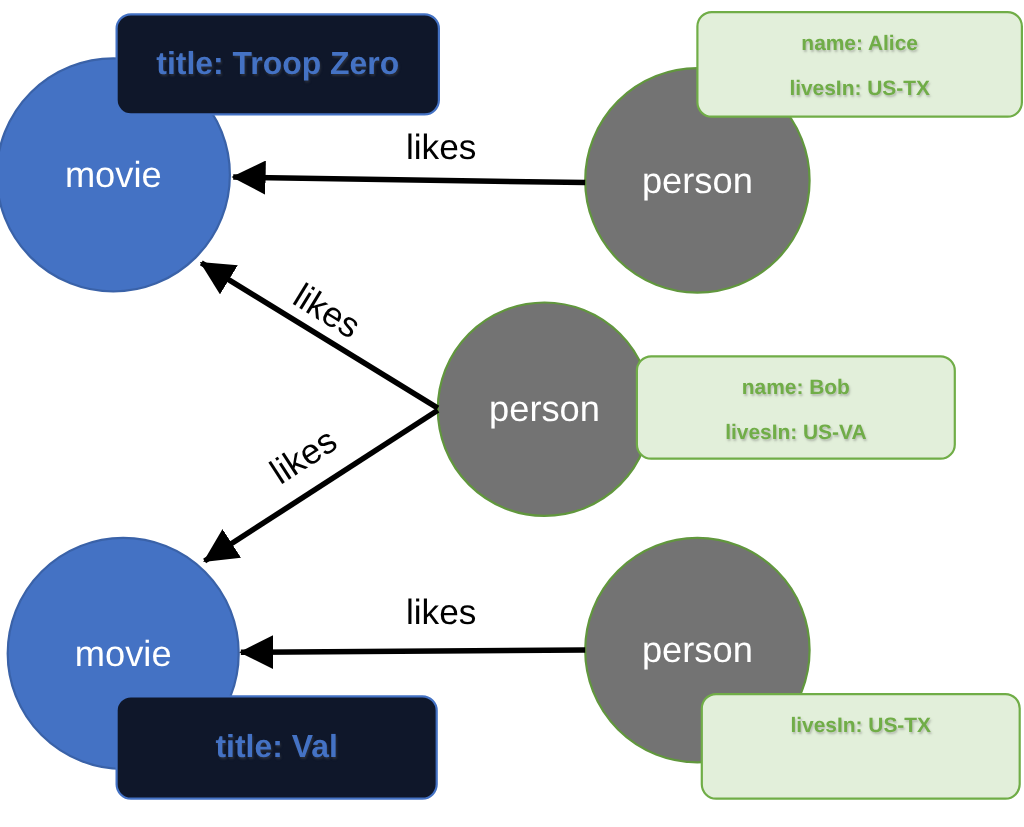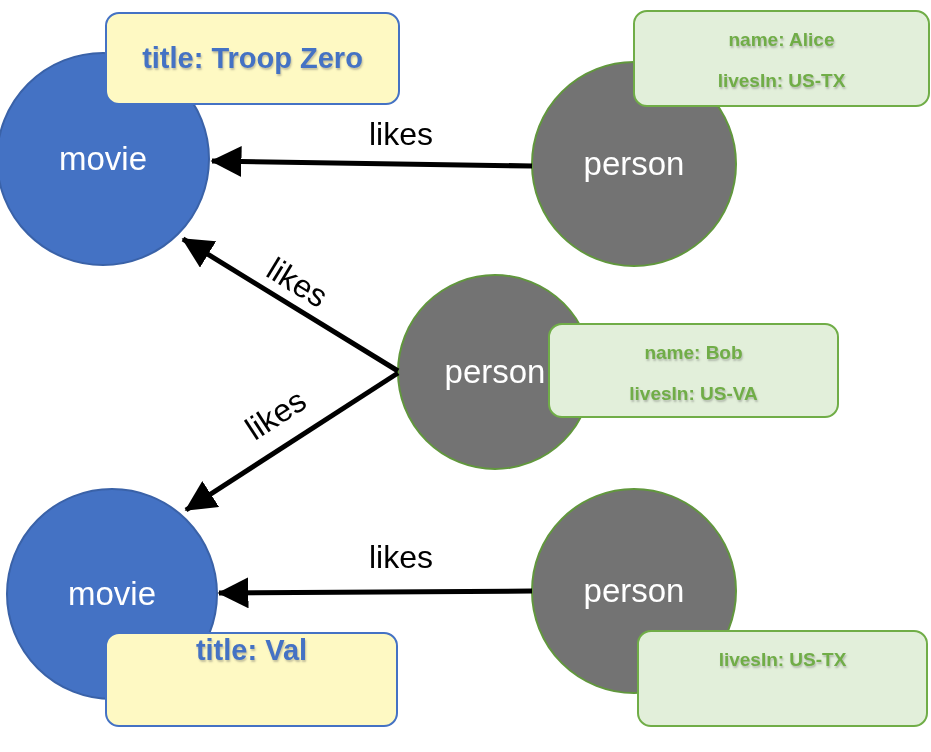--- a/index.html
+++ b/index.html
@@ -58,39 +58,39 @@
   .prop-box {
     position: absolute;
     border-radius: 14px;
     box-sizing: border-box;
     font-weight: bold;
     text-align: center;
     z-index: 4;
     text-shadow: 1px 2px 2px rgba(90,90,90,0.35);
   }
   .prop-box.blue {
-    background: #fef9c3;
+    background: #0f172a;
     border: 2.5px solid #4472C4;
     color: #4472C4;
   }
   .prop-box.green {
     background: #E2EFDA;
     border: 2.5px solid #70AD47;
     color: #70AD47;
   }
   .prop-box .one-line { font-size: 29px; }
   .prop-box .prop-line { font-size: 19px; line-height: 41px; }
   .prop-box.two-line { padding-top: 7px; }
 
   #box-movie1 { left: 105px; top: 12px;  width: 295px; height: 93px;
                 display: flex; align-items: center; justify-content: center; }
   #box-alice  { left: 633px; top: 10px;  width: 297px; height: 97px; }
-  #box-bob    { left: 548px; top: 323px; width: 291px; height: 95px; }
+  #box-bob    { left: 578px; top: 323px; width: 291px; height: 95px; }
   #box-movie2 { left: 105px; top: 632px; width: 293px; height: 95px;
-                display: flex; align-items: flex-start; justify-content: center; }
+                display: flex; align-items: center; justify-content: center; }
   #box-carol  { left: 637px; top: 630px; width: 291px; height: 97px; }
 </style>
 </head>
 <body>
 
 <div id="canvas">
 
   <div class="node movie" id="node-movie1">
     <span>movie</span>
   </div>

